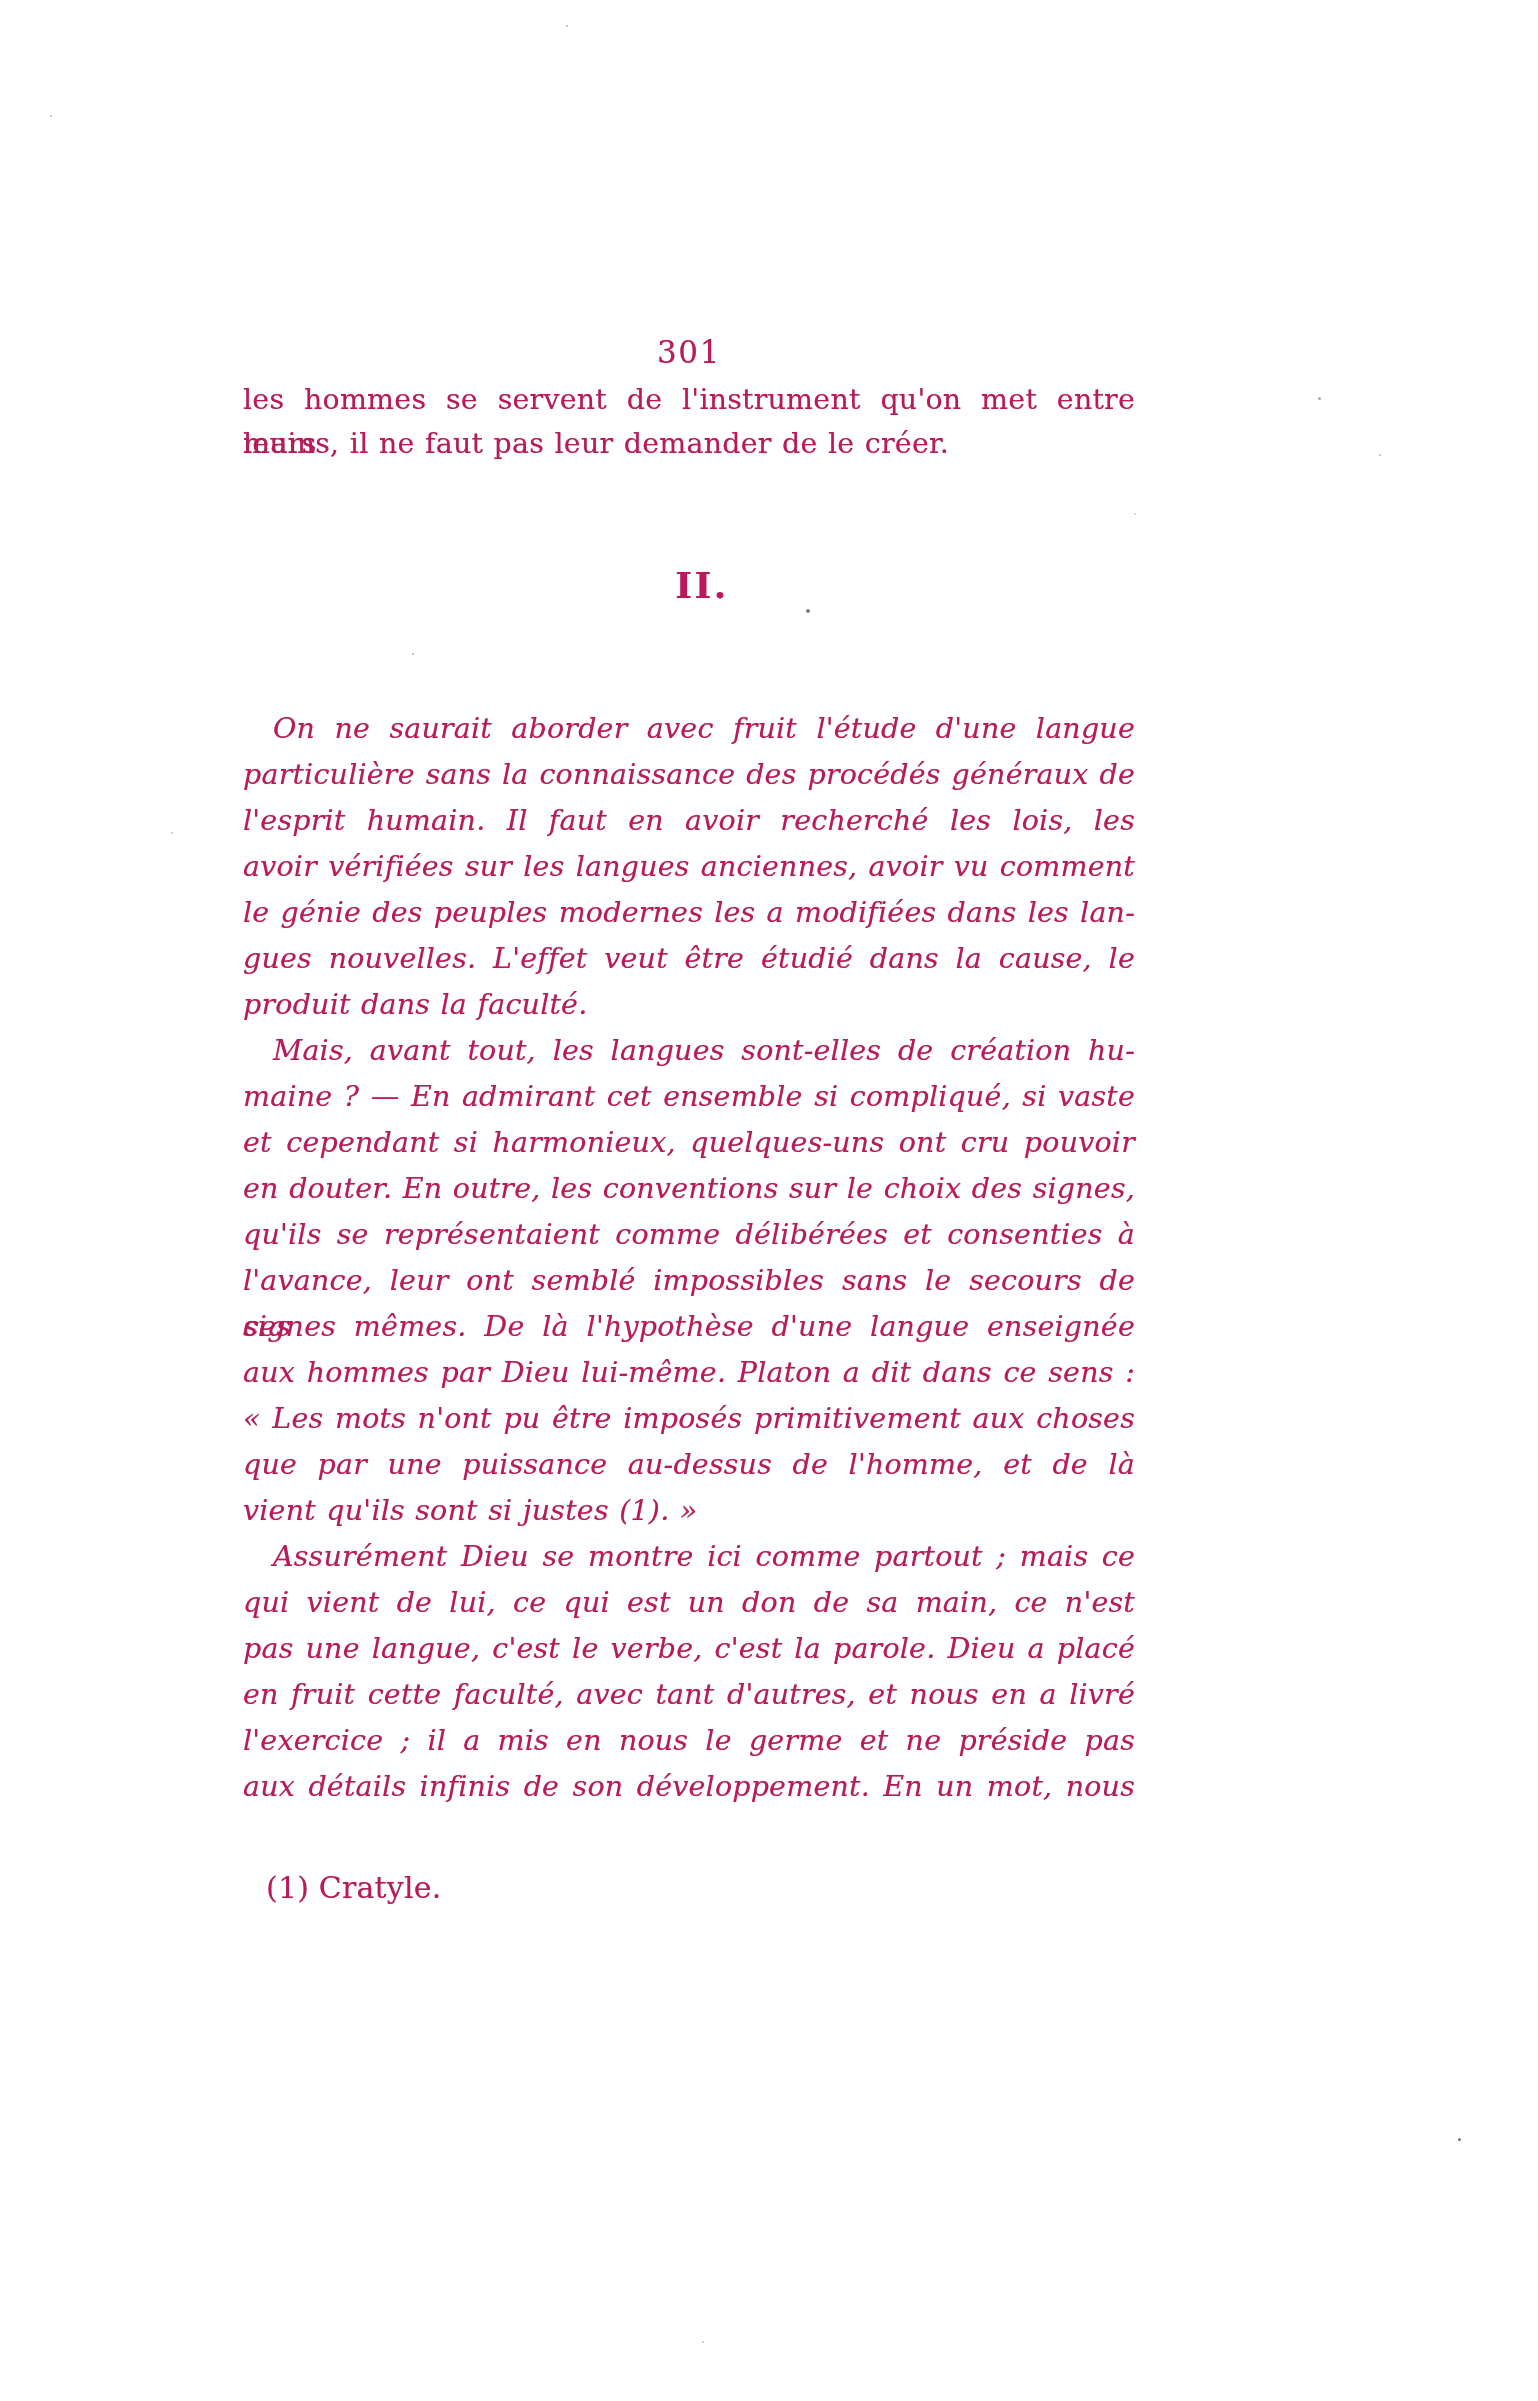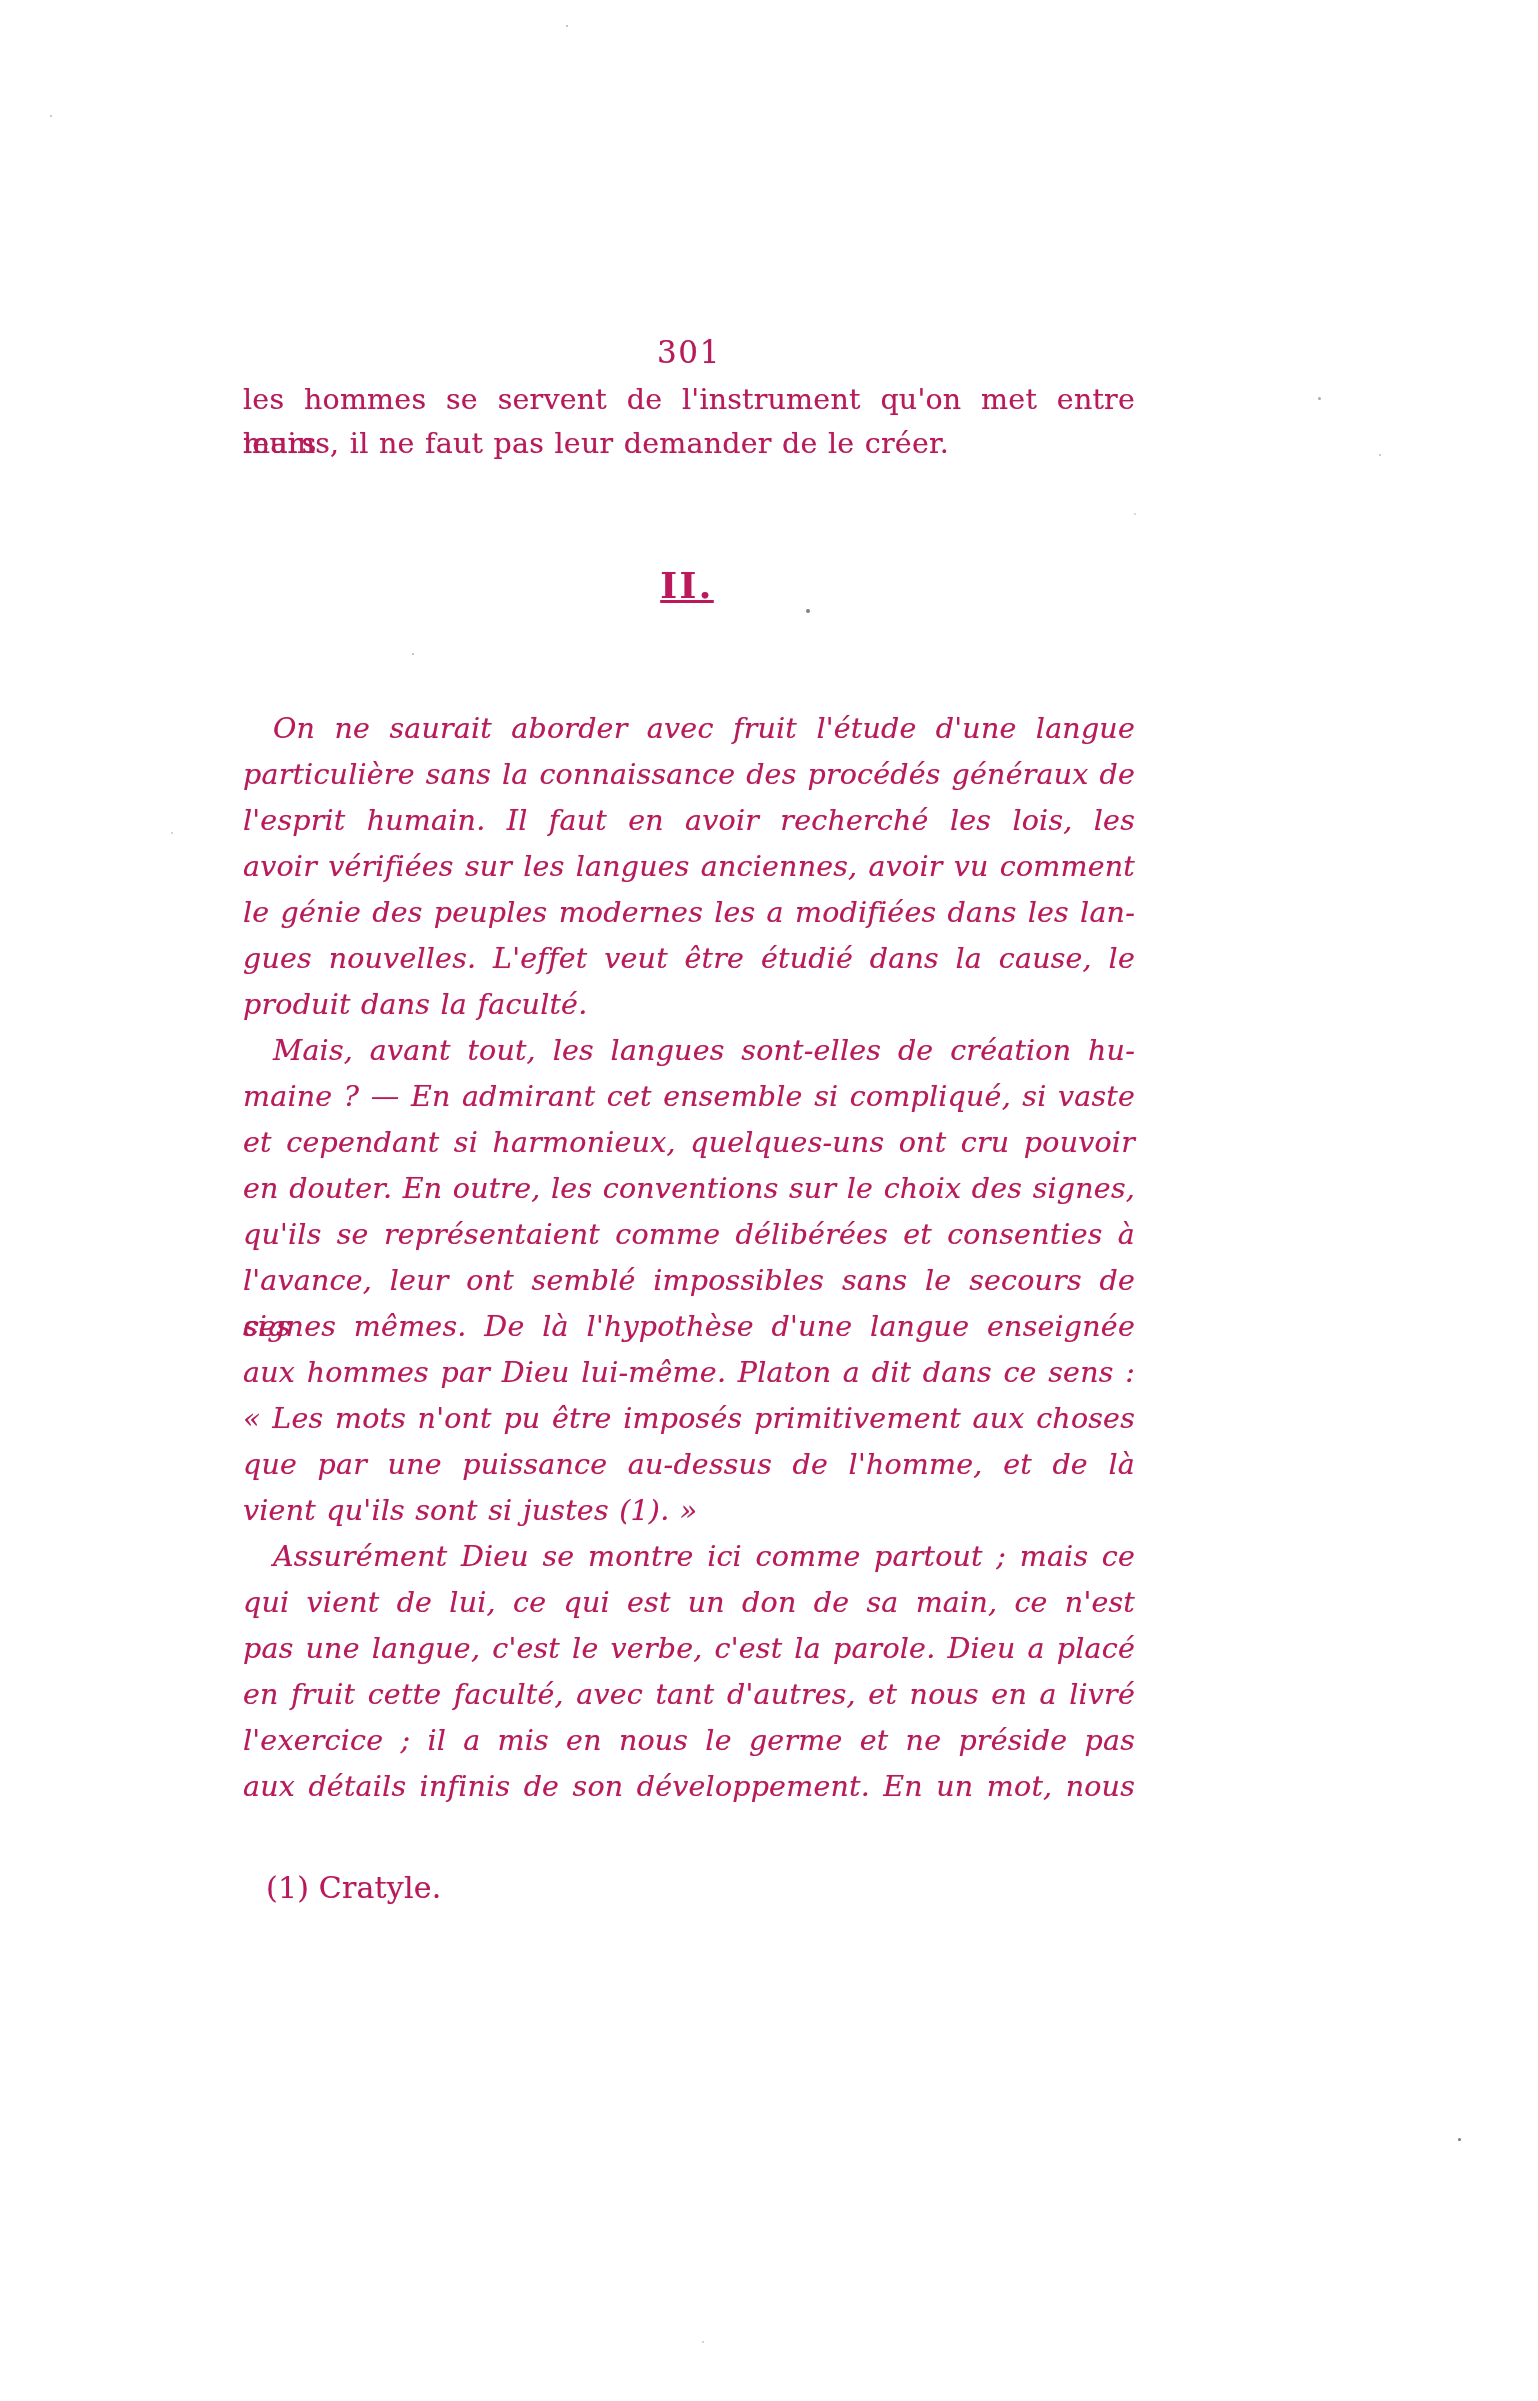--- a/index.html
+++ b/index.html
@@ -29,29 +29,28 @@
     left: 243px;
     width: 892px;
     letter-spacing: 0.2px;
     word-spacing: 1.2px;
   }
   .top-para { top: 378px; font-size: 28.5px; }
   .top-para .tl { height: 44px; line-height: 44px; }
   .heading {
     position: absolute;
     top: 564px;
-    left: 241px;
+    left: 256px;
     width: 892px;
     height: 42px;
     font-size: 36px;
     line-height: 42px;
     font-weight: bold;
     text-align: center;
     letter-spacing: 2.4px;
-    text-decoration: underline;
   }
   .body-block { top: 706px; font-size: 28.5px; font-style: italic; }
   .tl {
     height: 46px;
     line-height: 46px;
     text-align: justify;
     text-align-last: justify;
     white-space: normal;
   }
   .tl.last {

